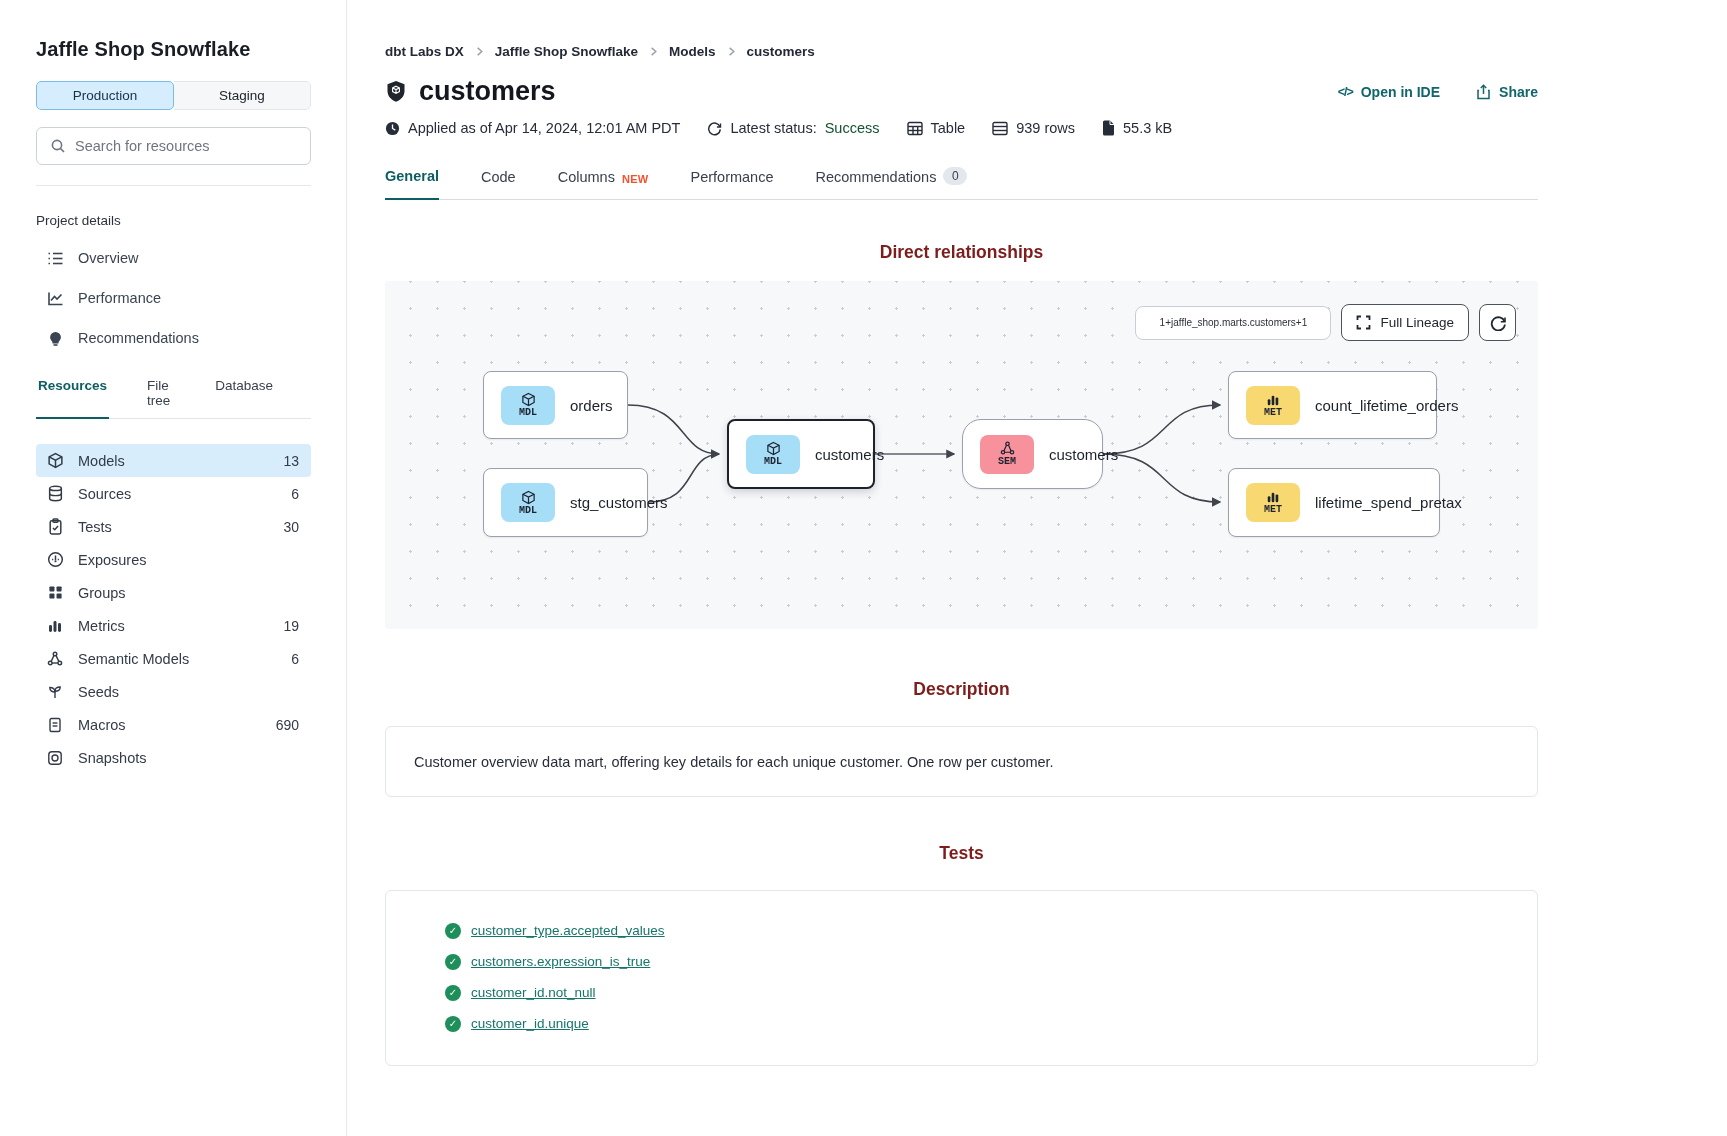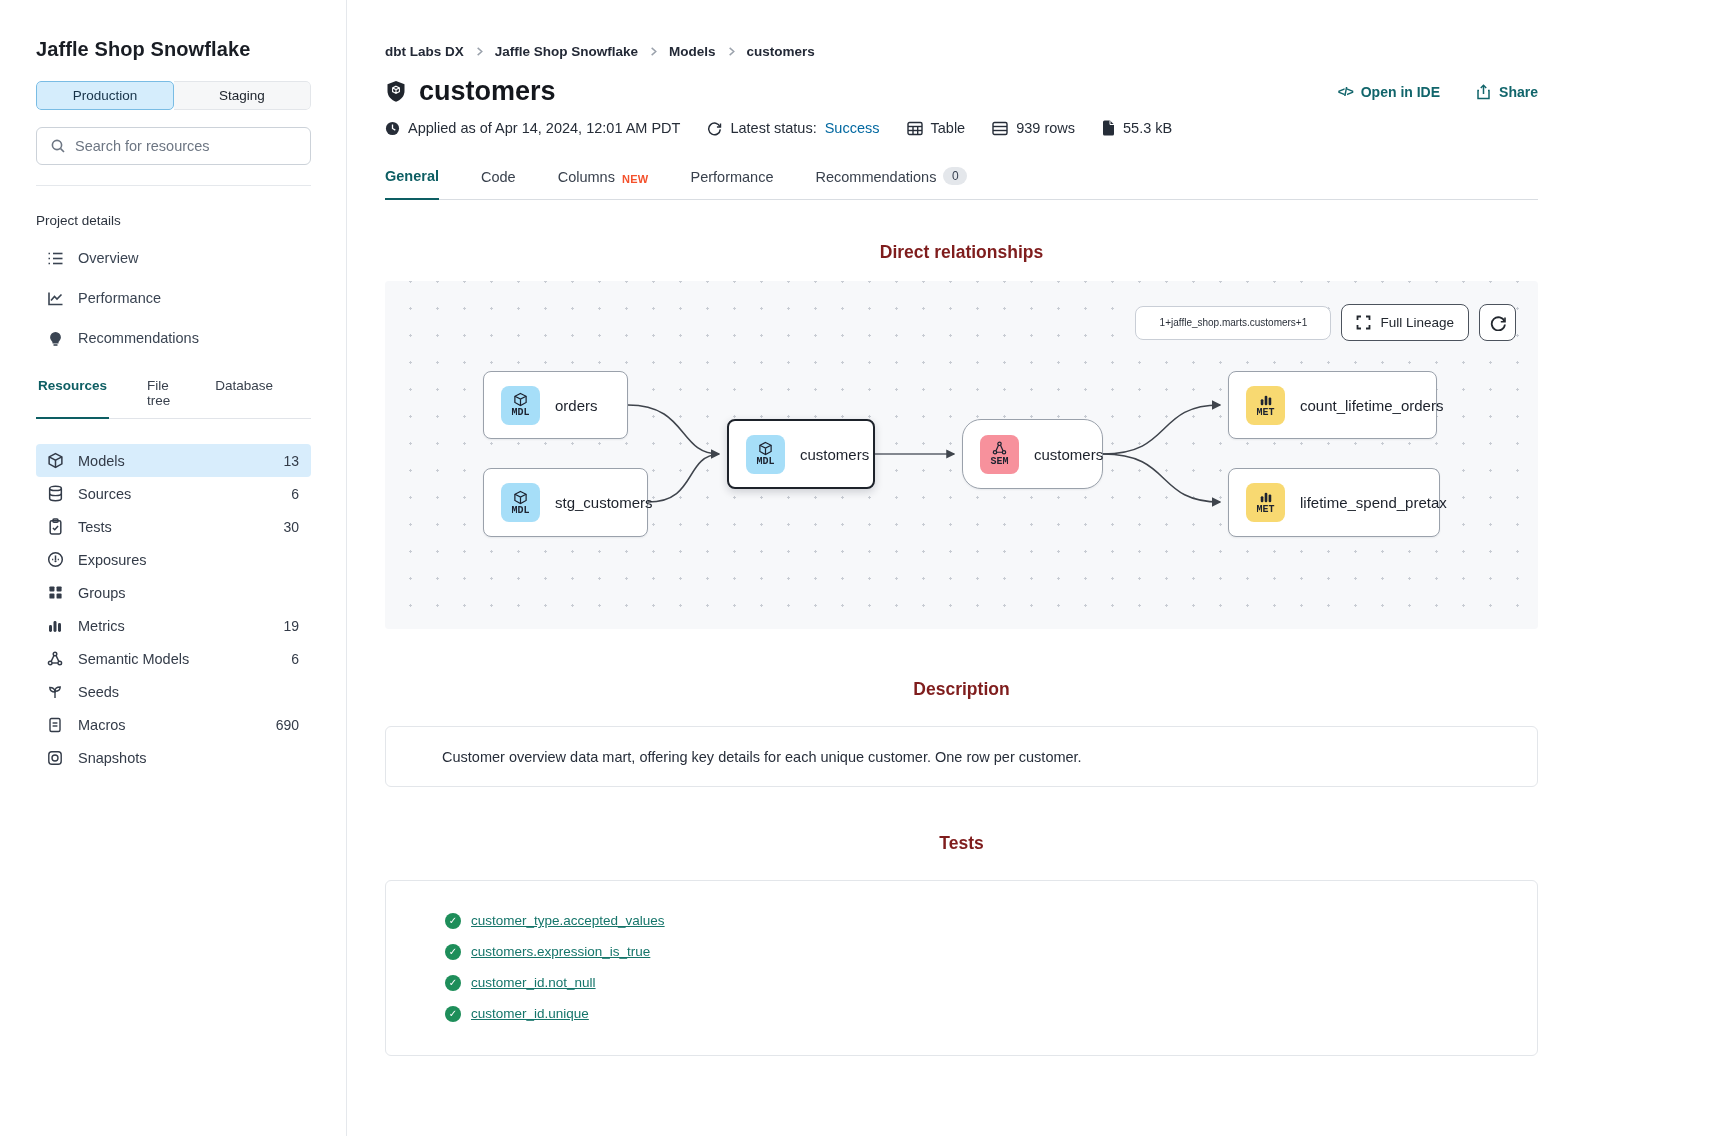--- a/index.html
+++ b/index.html
@@ -36,50 +36,50 @@
   .crumb { cursor:pointer; }
   .crumb-sep { display:inline-flex; }
   .title-row { display:flex; align-items:center; justify-content:space-between; margin-top:17px; }
   .title-left { display:flex; align-items:center; gap:13px; }
   .page-title { font-size:27px; font-weight:700; color:#14171d; }
   .title-actions { display:flex; align-items:center; gap:36px; }
   .teal-link { display:flex; align-items:center; gap:8px; color:#11656b; font-size:14px; font-weight:700; cursor:pointer; }
   .code-glyph { font-size:12.5px; font-weight:700; letter-spacing:-1px; }
   .meta-row { display:flex; align-items:center; gap:27px; margin-top:13px; font-size:14.5px; color:#262d38; }
   .meta-item { display:flex; align-items:center; gap:8px; }
-  .status-success { color:#0369a1; }
+  .status-success { color:#14532d; }
   .tabs { display:flex; gap:42px; margin-top:31px; border-bottom:1px solid #d9dde2; }
   .tab { display:flex; align-items:flex-end; gap:7px; font-size:14.5px; color:#39414d; padding-bottom:14px; cursor:pointer; }
   .tab.active { color:#0d5e63; font-weight:700; border-bottom:2px solid #0d5e63; margin-bottom:-1px; }
   .badge-new { font-size:11px; font-weight:700; color:#f4512c; letter-spacing:.3px; }
   .badge-count { background:#e4e7eb; color:#374151; font-size:12px; min-width:24px; height:18px; border-radius:10px; display:inline-flex; align-items:center; justify-content:center; padding:0 7px; }
   .section-h { margin-top:42px; font-size:17.5px; font-weight:700; color:#7f1d1d;text-align:center; }
 
   
   .graph { position:relative; margin-top:18px; width:1153px; height:348px; border-radius:4px; overflow:hidden;
            background-color:#f7f8fa;
            background-image:radial-gradient(circle,#c8ccd3 1.1px,transparent 1.1px);
            background-size:27px 27px; background-position:12px 14px; }
   .graph-controls { position:absolute; top:23px; right:22px; display:flex; align-items:center; gap:10px; z-index:3; }
   .selector-input { width:196px; height:34px; border:1px solid #c9ced6; border-radius:8px; background:#fff; font-size:10px; font-family:inherit; color:#2a303a; text-align:center; outline:none; }
   .btn-lineage { display:flex; align-items:center; gap:9px; height:37px; padding:0 14px; background:#fff; border:1px solid #4c535d; border-radius:8px; font-size:13.5px; font-family:inherit; color:#23282f; cursor:pointer; }
   .btn-refresh { width:37px; height:37px; background:#fff; border:1px solid #4c535d; border-radius:8px; display:flex; align-items:center; justify-content:center; cursor:pointer; }
   .edges { position:absolute; inset:0; z-index:1; }
   .node { position:absolute; z-index:2; display:flex; align-items:center; gap:15px; padding-left:17px; background:#fff; border:1px solid #9aa1ab; border-radius:8px; cursor:pointer; box-shadow:0 1px 2px rgba(16,24,40,.07); }
   .node.selected { border:2px solid #1d222a; box-shadow:0 3px 8px rgba(16,24,40,.18); }
-  .node-badge { width:39px; height:39px; border-radius:8px; display:flex; flex-direction:column; align-items:center; justify-content:center; gap:1px; flex:none; }
+  .node-badge { width:54px; height:39px; border-radius:8px; display:flex; flex-direction:column; align-items:center; justify-content:center; gap:1px; flex:none; }
   .node-badge .bt { font-family:"Liberation Mono",monospace; font-size:10px; font-weight:700; color:#1d2330; line-height:1; }
   .badge-mdl { background:#a6def8; }
   .badge-sem { background:#f7919c; }
   .badge-met { background:#f8d971; }
   .node-label { font-size:15px; color:#1c212b; }
 
   
   .card { width:1153px; border:1px solid #e3e6ea; border-radius:6px; background:#fff; }
-  .desc-card { margin-top:26px; height:61px; display:flex; align-items:center; padding-left:56px; font-size:14.5px; color:#272e3a; }
+  .desc-card { margin-top:26px; height:71px; display:flex; align-items:center; padding-left:28px; font-size:14.5px; color:#272e3a; }
   .tests-card { margin-top:26px; padding:24px 0 26px 0; }
   .test-row { display:flex; align-items:center; gap:10px; padding:7.5px 0; margin-left:59px; }
   .check { width:16px; height:16px; border-radius:50%; background:#1e8e5a; color:#fff; font-size:10px; display:flex; align-items:center; justify-content:center; flex:none; }
   .test-link { font-size:13.5px; color:#15756a; text-decoration:underline; cursor:pointer; }
 
   svg { display:block; }
 </style>
 </head>
 <body>
 

